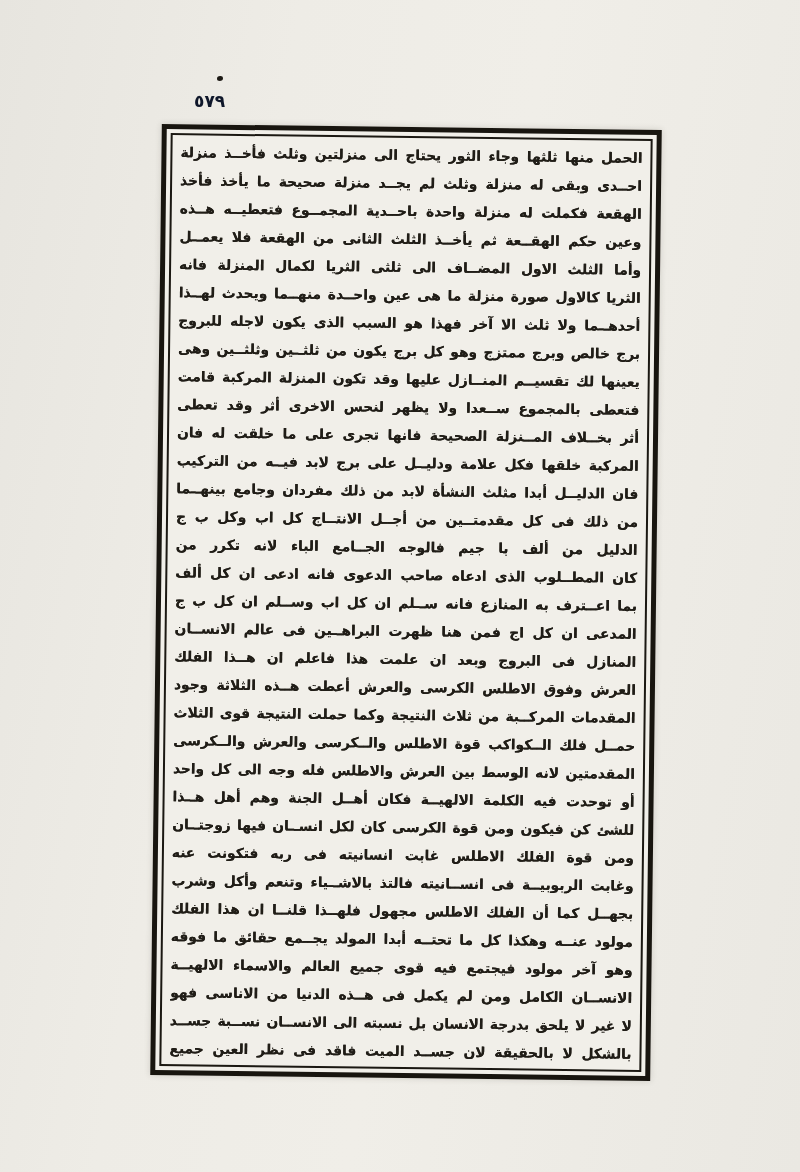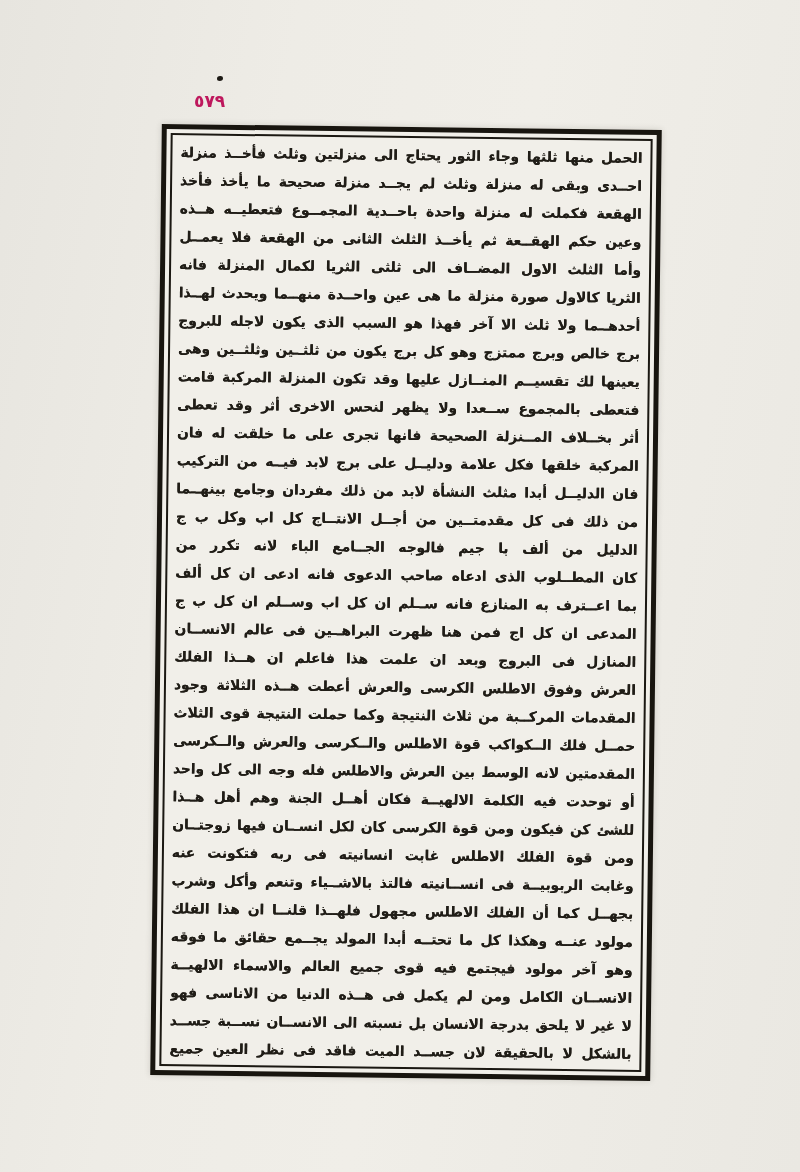--- a/index.html
+++ b/index.html
@@ -22,21 +22,21 @@
     height: 5px;
     background: #1d1a15;
     border-radius: 50% 40% 55% 45%;
   }
   .page-number {
     position: absolute;
     left: 194px;
     top: 91px;
     font-size: 17px;
     font-weight: bold;
-    color: #be185d;
+    color: #0f172a;
     letter-spacing: 2px;
     direction: rtl;
   }
   .frame-outer {
     position: absolute;
     left: 156px;
     top: 127px;
     width: 500px;
     height: 951px;
     box-sizing: border-box;

